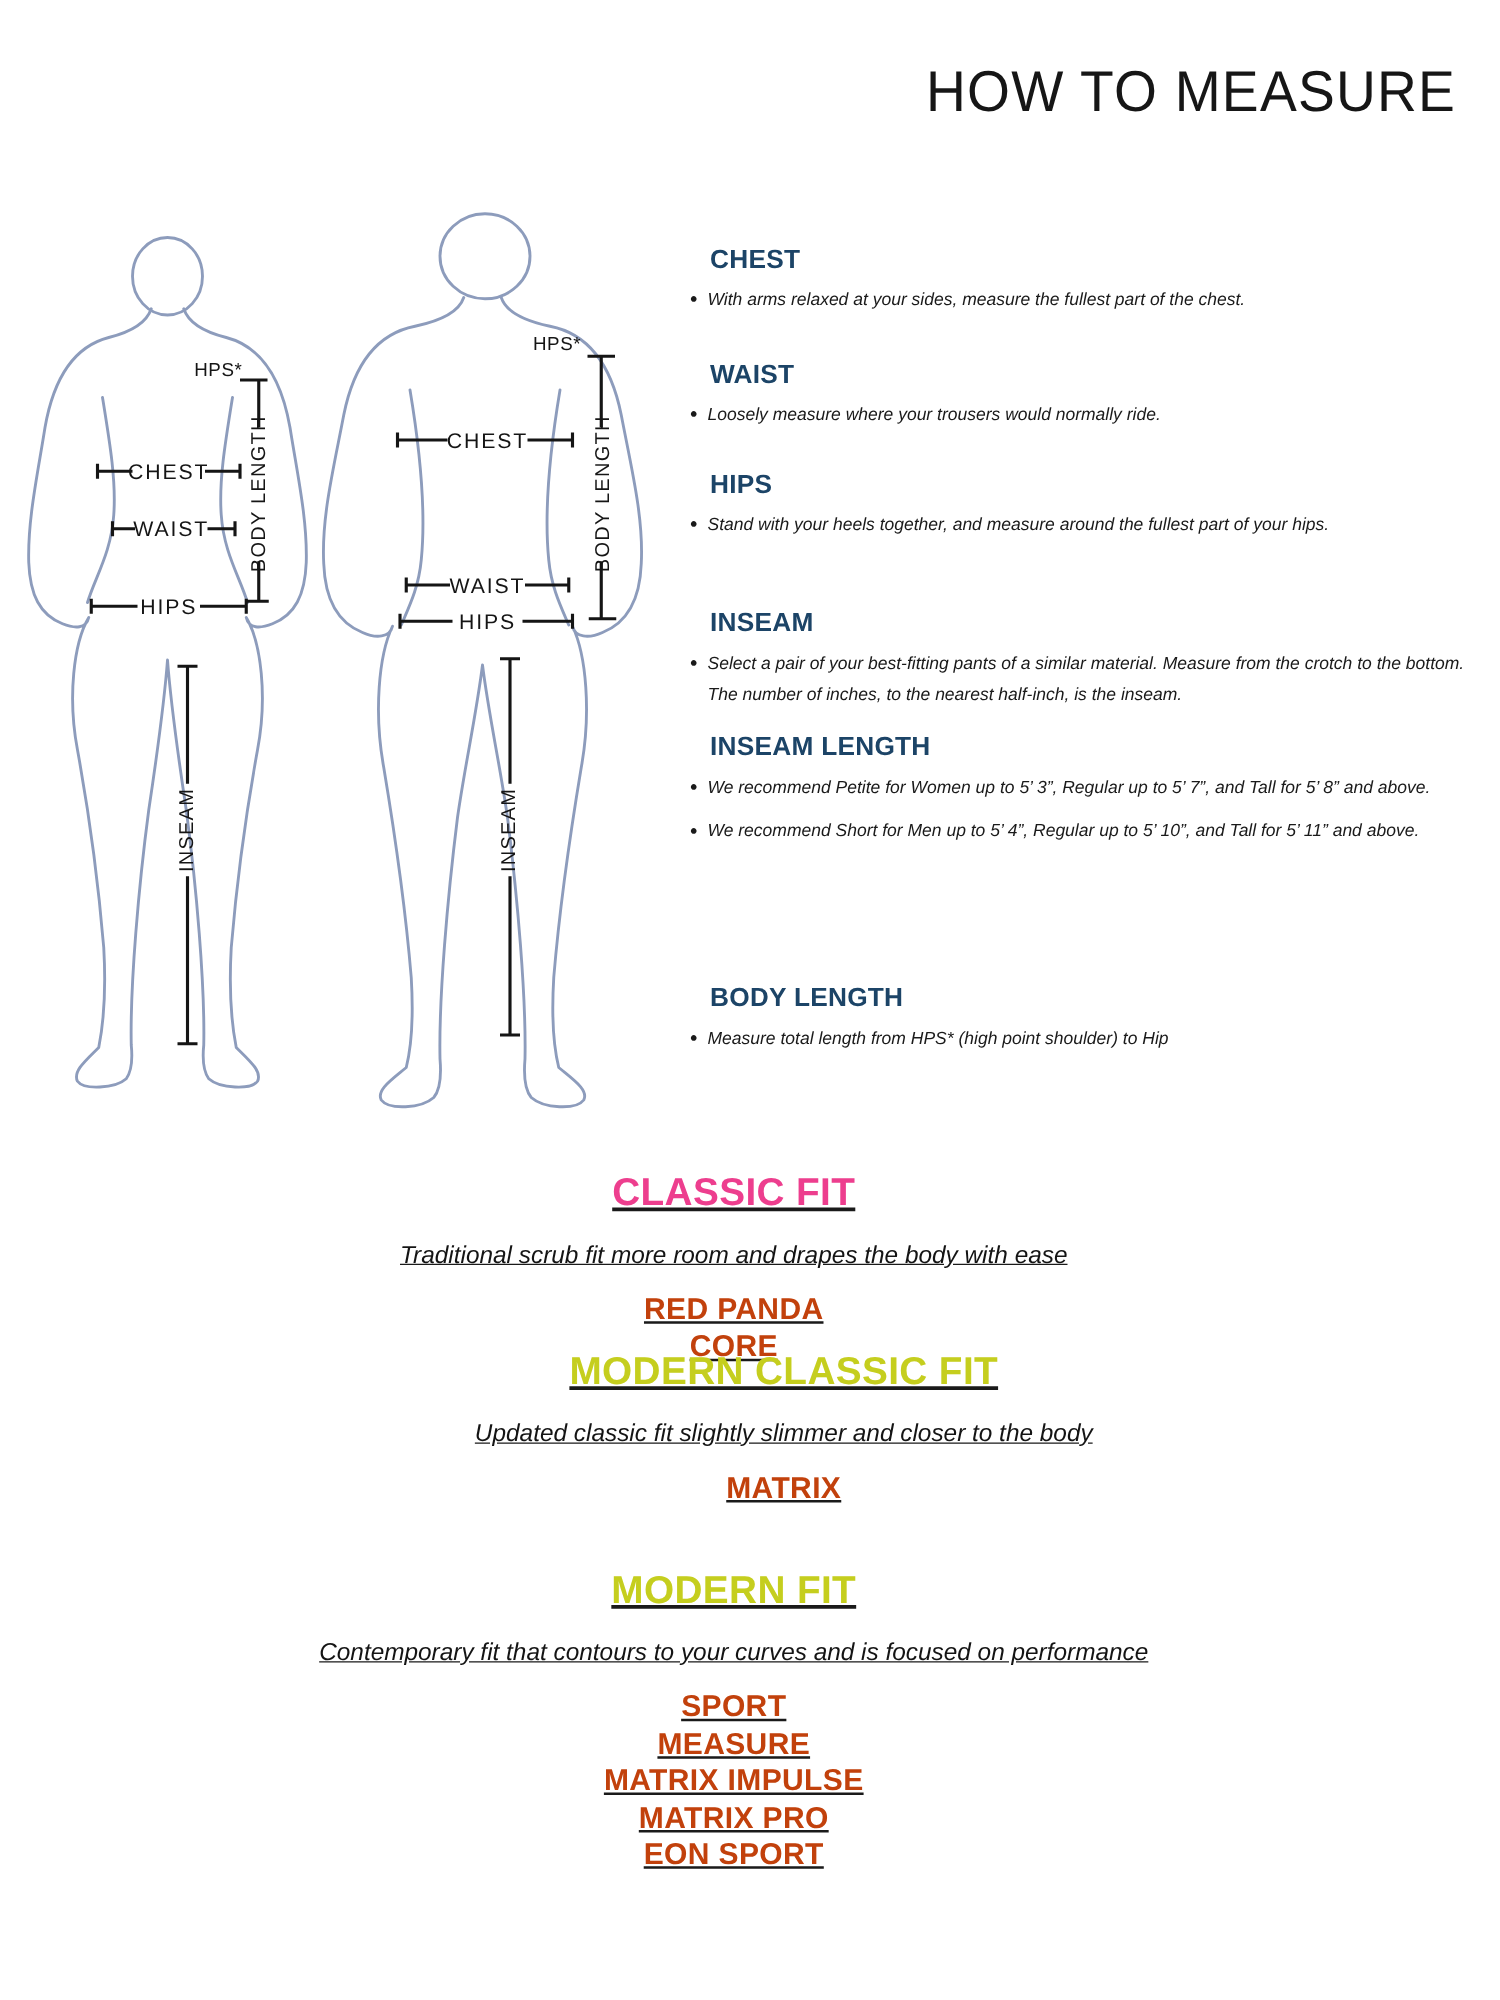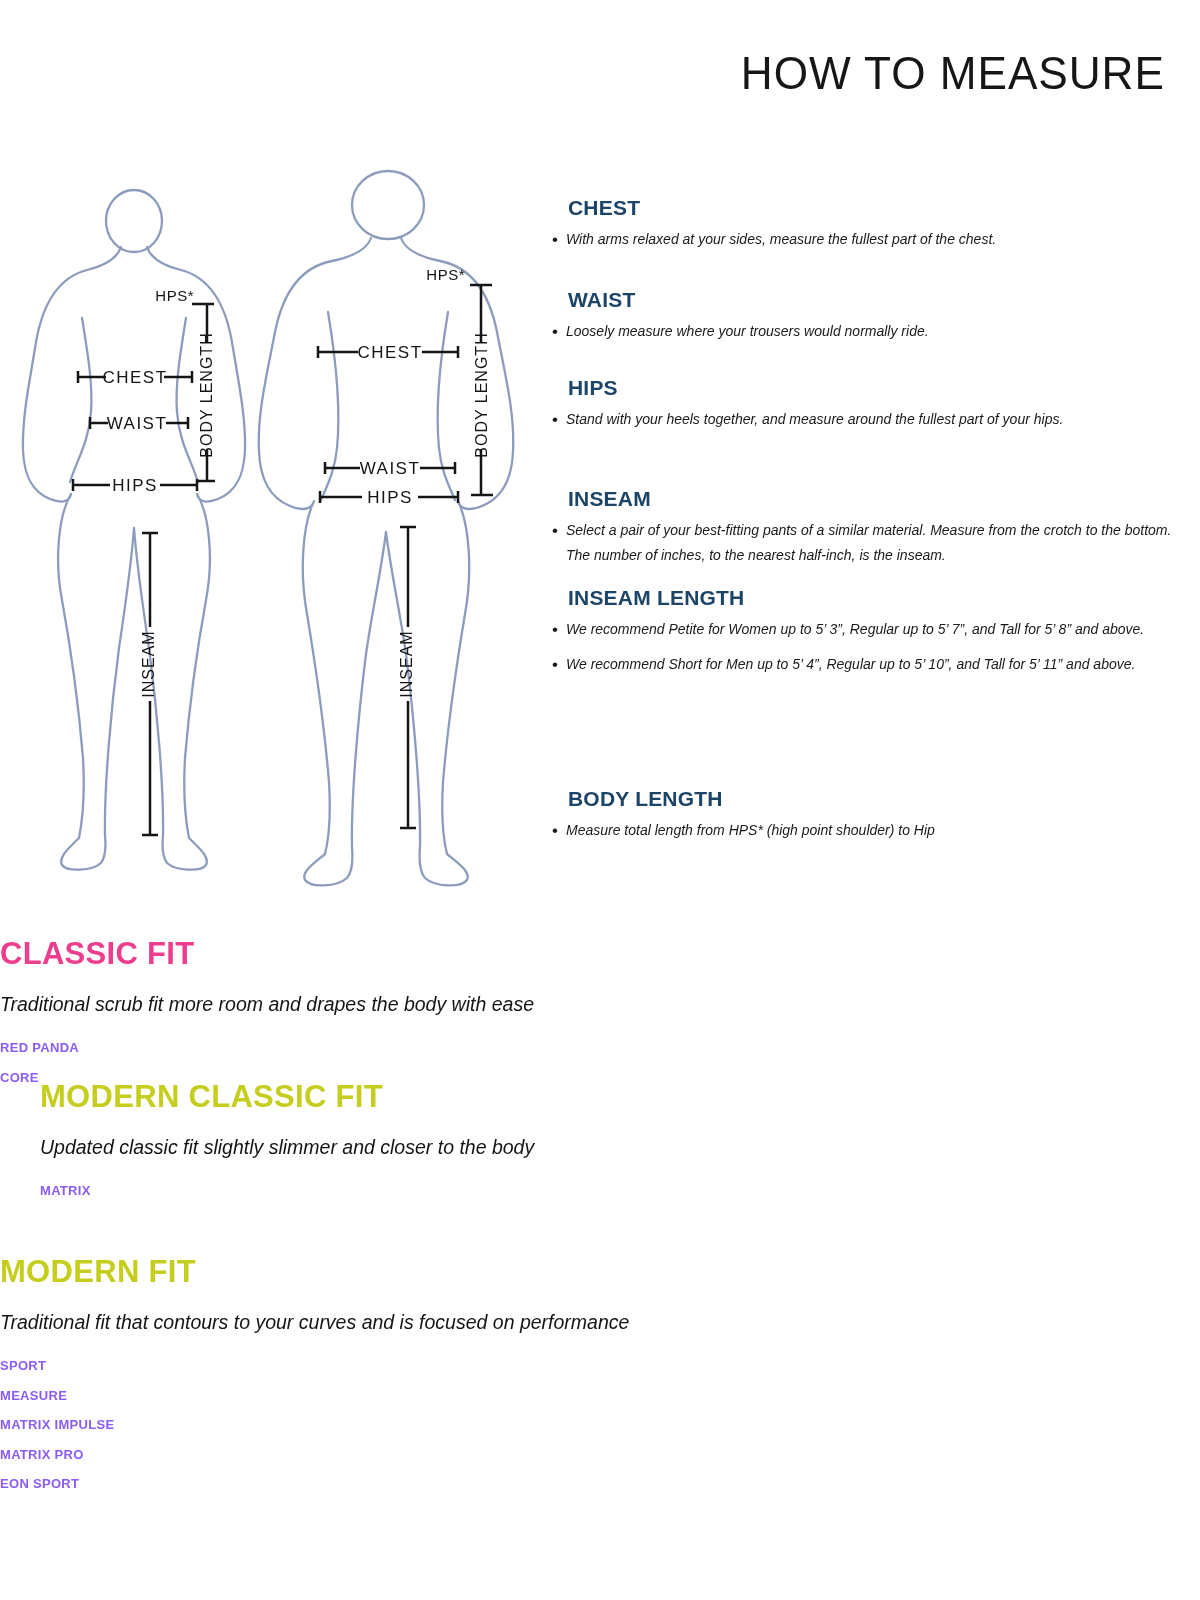--- a/index.html
+++ b/index.html
@@ -16,25 +16,25 @@
   .measure-col{position:absolute;left:552px;top:0;width:622px;}
   .msec{position:absolute;left:0;width:622px;}
   .msec h3{margin:0 0 7px 16px;font-size:21px;font-weight:700;color:#1c4467;letter-spacing:.2px;}
   .bullet-row{display:flex;margin-bottom:10px;}
   .bullet-dot{width:14px;flex:0 0 14px;font-size:17px;line-height:25px;font-style:normal;color:#1a1a1a;}
   .bullet-text{flex:1;font-size:14px;font-style:italic;line-height:25px;color:#1a1a1a;}
   .sec-0{top:196px;} .sec-1{top:288px;} .sec-2{top:376px;} .sec-3{top:487px;} .sec-4{top:586px;} .sec-5{top:787px;}
 
   
   .fits{position:absolute;left:0;top:0;width:1174px;}
-  .fsec{position:absolute;left:0;width:1174px;}
+  .fsec{position:absolute;left:0;width:1174px;text-align:center;text-decoration:underline;}
   .fsec h2{margin:0;font-size:31px;font-weight:700;letter-spacing:.3px;}
   .fsec .desc{margin-top:21px;font-size:19.5px;font-style:italic;color:#141414;}
   .fsec .items{margin-top:17px;}
-  .fsec .items div{font-size:13px;font-weight:700;color:#8b5cf6;line-height:29.5px;letter-spacing:.3px;}
+  .fsec .items div{font-size:24px;font-weight:700;color:#c2410c;line-height:29.5px;letter-spacing:.3px;}
   .fit-pink h2{color:#ed3e8e;}
   .fit-green h2{color:#c5ce1e;}
   .fit-0{top:936px;} .fit-1{top:1079px;padding-left:40px;} .fit-2{top:1254px;}
 
   
   .outline{fill:none;stroke:#8d9cbc;stroke-width:2.3;stroke-linecap:round;stroke-linejoin:round;}
   .mline{fill:none;stroke:#151515;stroke-width:2.5;stroke-linecap:butt;}
   .mtext{fill:#151515;font-family:"Liberation Sans",sans-serif;font-size:17px;letter-spacing:1.5px;}
   .mtext-small{fill:#151515;font-family:"Liberation Sans",sans-serif;font-size:15px;letter-spacing:.5px;}
   .mtext-rot{fill:#151515;font-family:"Liberation Sans",sans-serif;font-size:16px;letter-spacing:1px;}
@@ -187,21 +187,21 @@
   <div class="fsec fit-1 fit-green">
     <h2>MODERN CLASSIC FIT</h2>
     <div class="desc">Updated classic fit slightly slimmer and closer to the body</div>
     <div class="items">
       <div>MATRIX</div>
     </div>
   </div>
 
   <div class="fsec fit-2 fit-green">
     <h2>MODERN FIT</h2>
-    <div class="desc">Traditional fit that contours to your curves and is focused on performance</div>
+    <div class="desc">Contemporary fit that contours to your curves and is focused on performance</div>
     <div class="items">
       <div>SPORT</div>
       <div>MEASURE</div>
       <div>MATRIX IMPULSE</div>
       <div>MATRIX PRO</div>
       <div>EON SPORT</div>
     </div>
   </div>
 
 </div>

